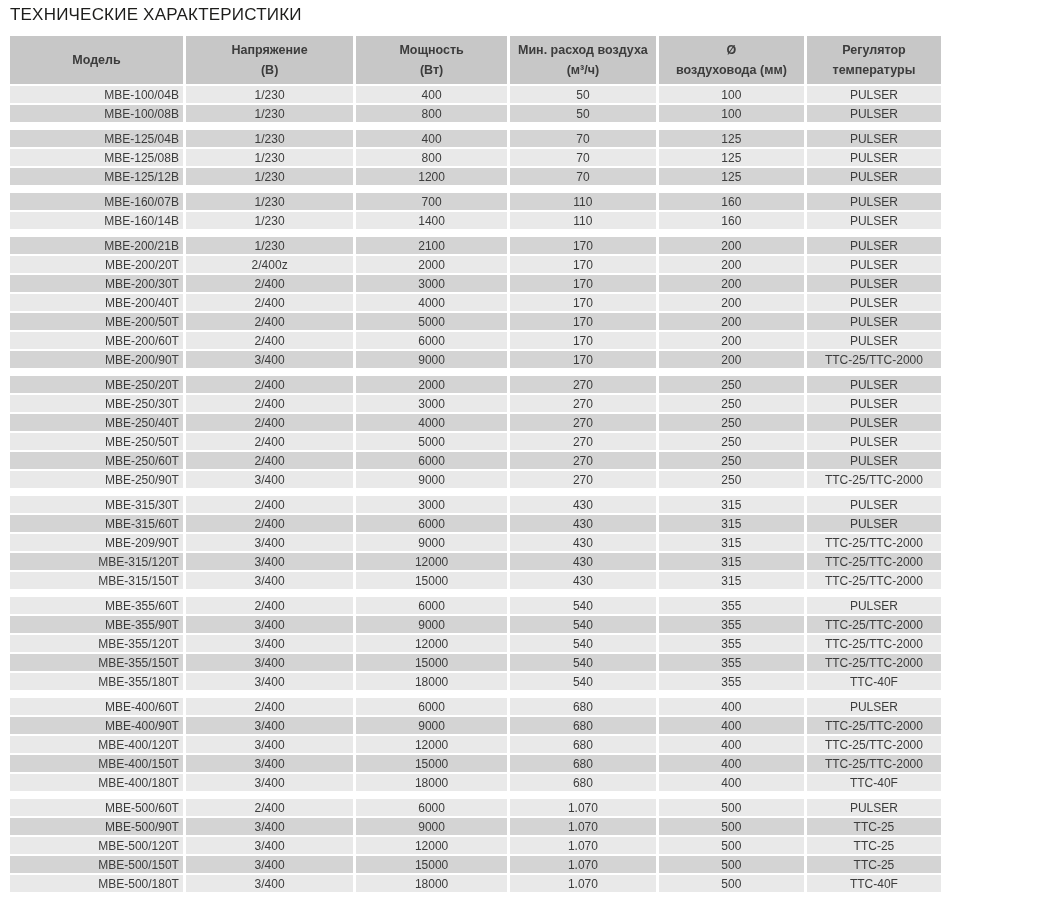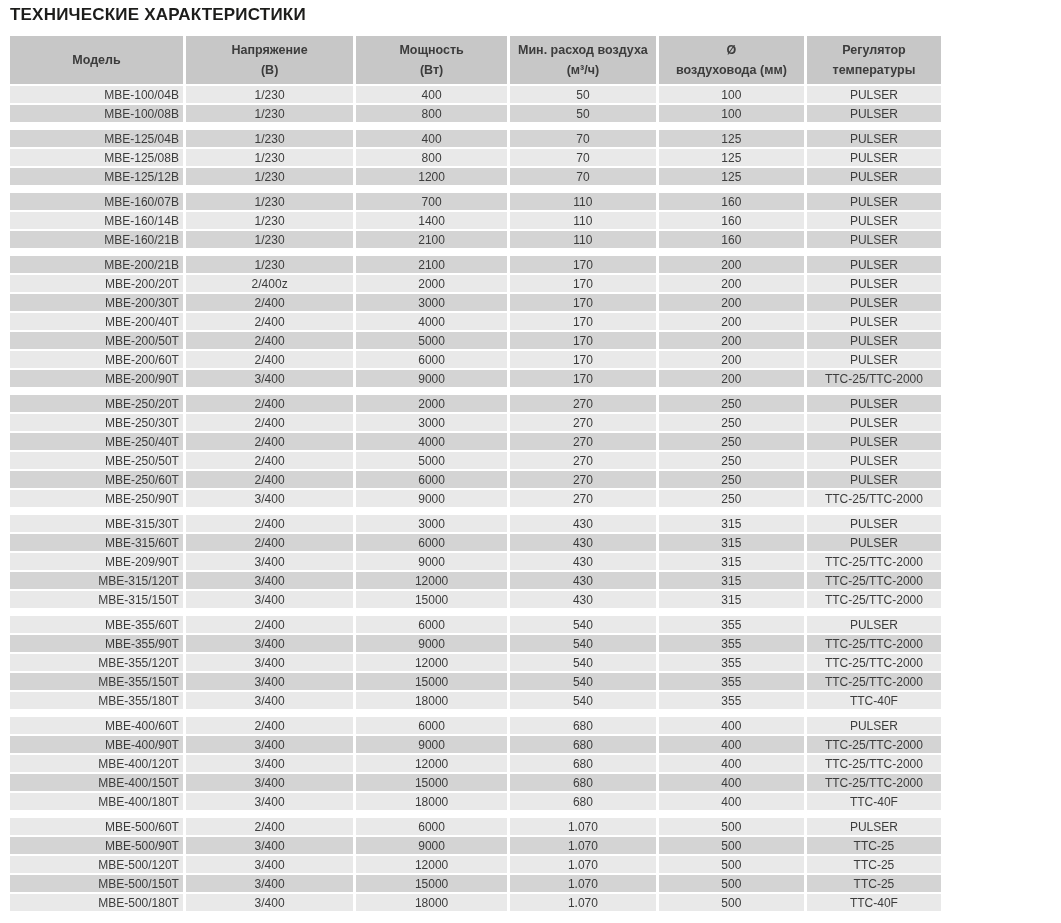--- a/index.html
+++ b/index.html
@@ -8,21 +8,21 @@
     background: #ffffff;
     font-family: "Liberation Sans", sans-serif;
   }
   .page {
     width: 1061px;
     box-sizing: border-box;
     padding: 5px 10px 4px 10px;
   }
   .page-title {
     font-size: 17px;
-    font-weight: bold;
+    font-weight: normal;
     color: var(--title-color, #1d1d1b);
     margin: 0 0 11px 0;
     letter-spacing: 0.2px;
   }
   table.spec-table {
     border-collapse: separate;
     border-spacing: 0;
     table-layout: fixed;
     width: 931px;
   }
@@ -166,28 +166,20 @@
           <td>PULSER</td>
         </tr>
         <tr class="light">
           <td class="model">MBE-160/14B</td>
           <td>1/230</td>
           <td>1400</td>
           <td>110</td>
           <td>160</td>
           <td>PULSER</td>
         </tr>
-        <tr class="dark">
-          <td class="model">MBE-160/21B</td>
-          <td>1/230</td>
-          <td>2100</td>
-          <td>110</td>
-          <td>160</td>
-          <td>PULSER</td>
-        </tr>
         <tr class="sep">
           <td colspan="6"></td>
         </tr>
         <tr class="dark">
           <td class="model">MBE-200/21B</td>
           <td>1/230</td>
           <td>2100</td>
           <td>170</td>
           <td>200</td>
           <td>PULSER</td>

